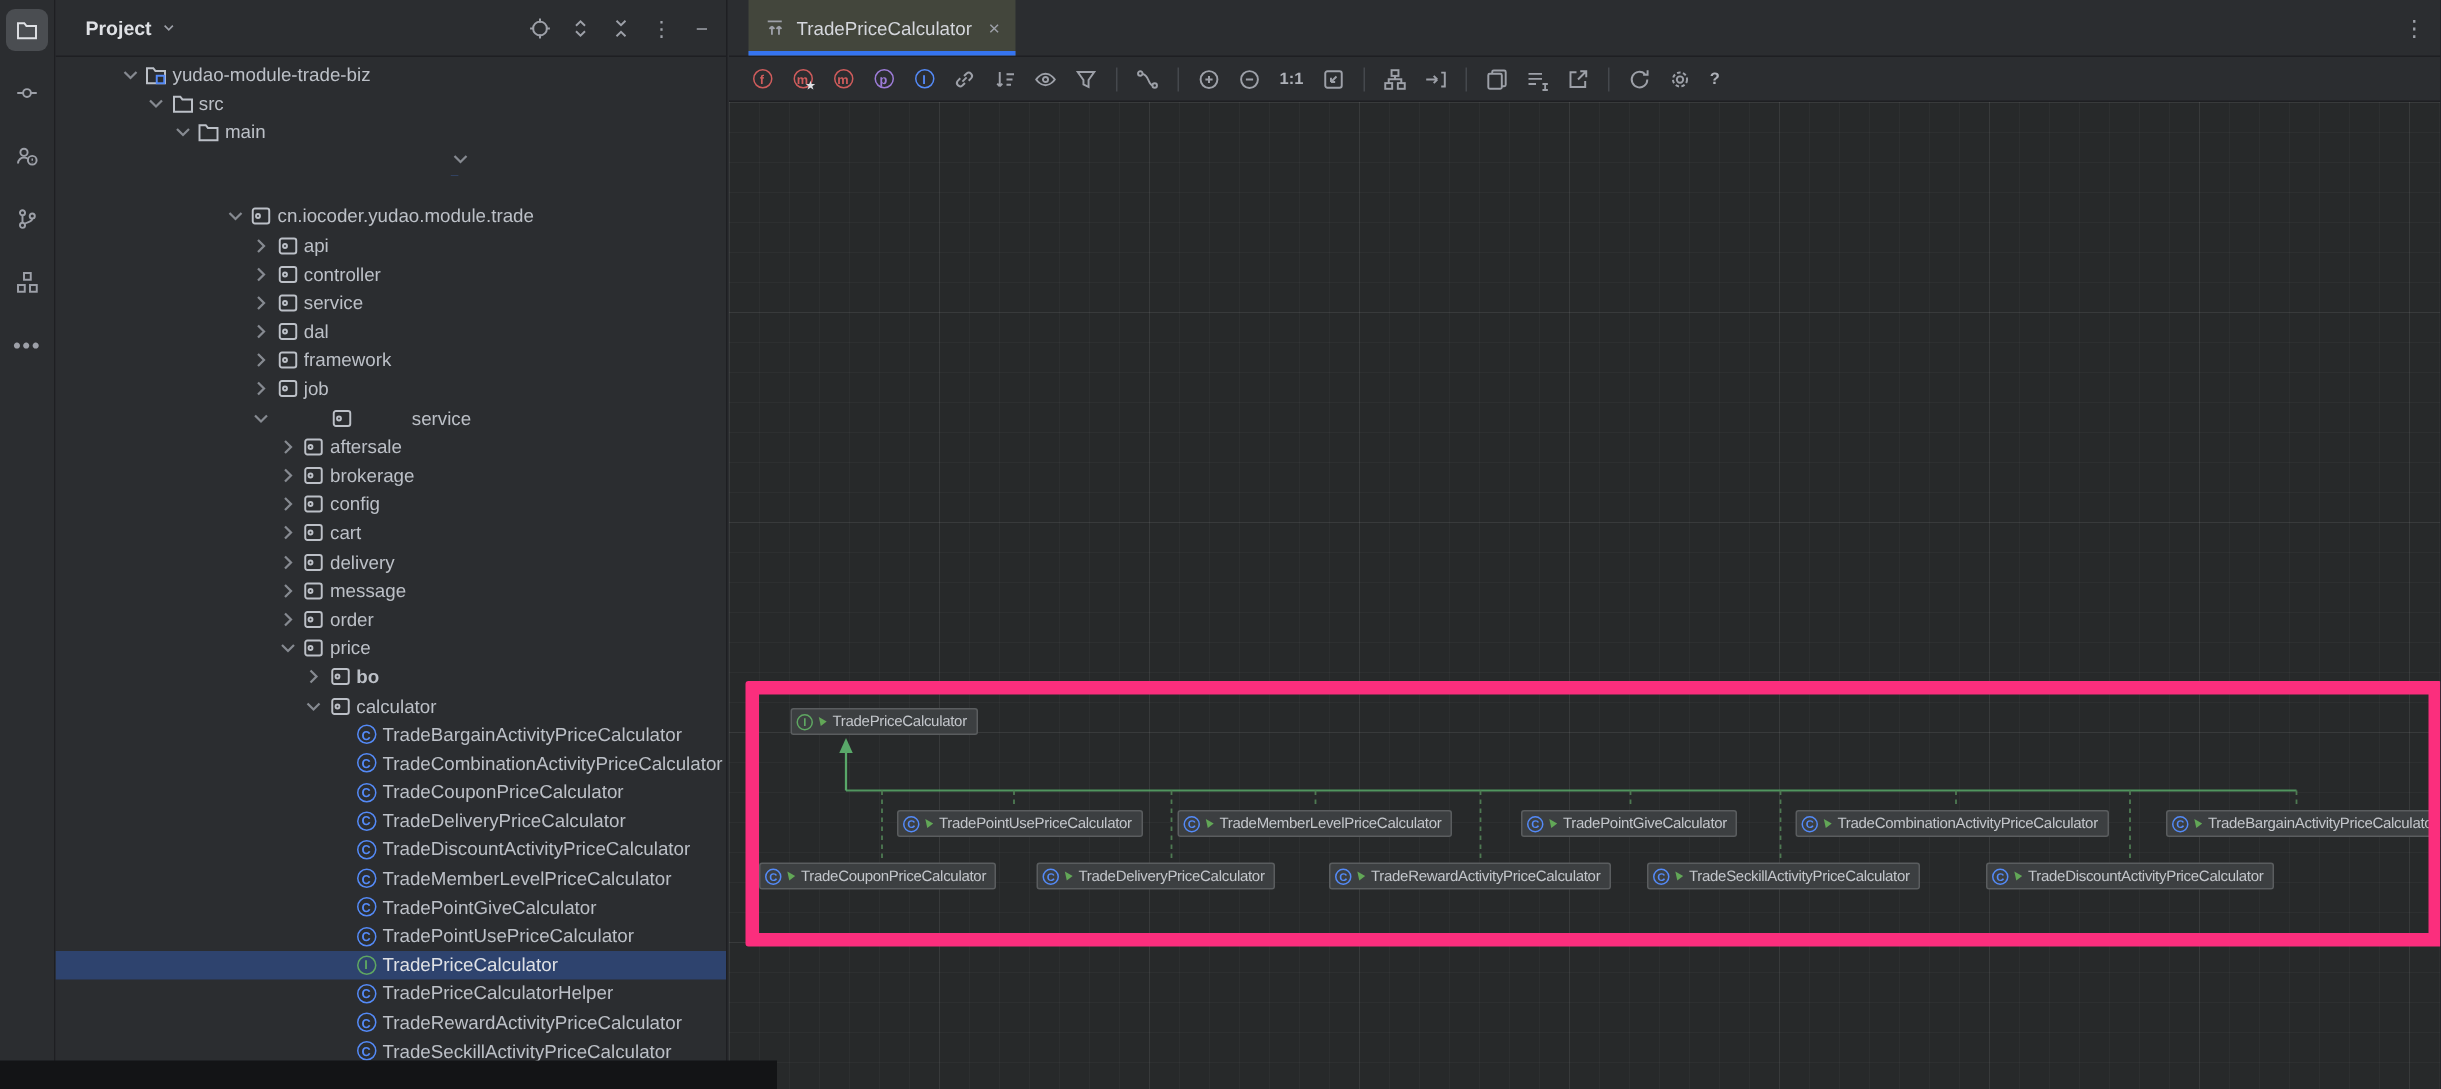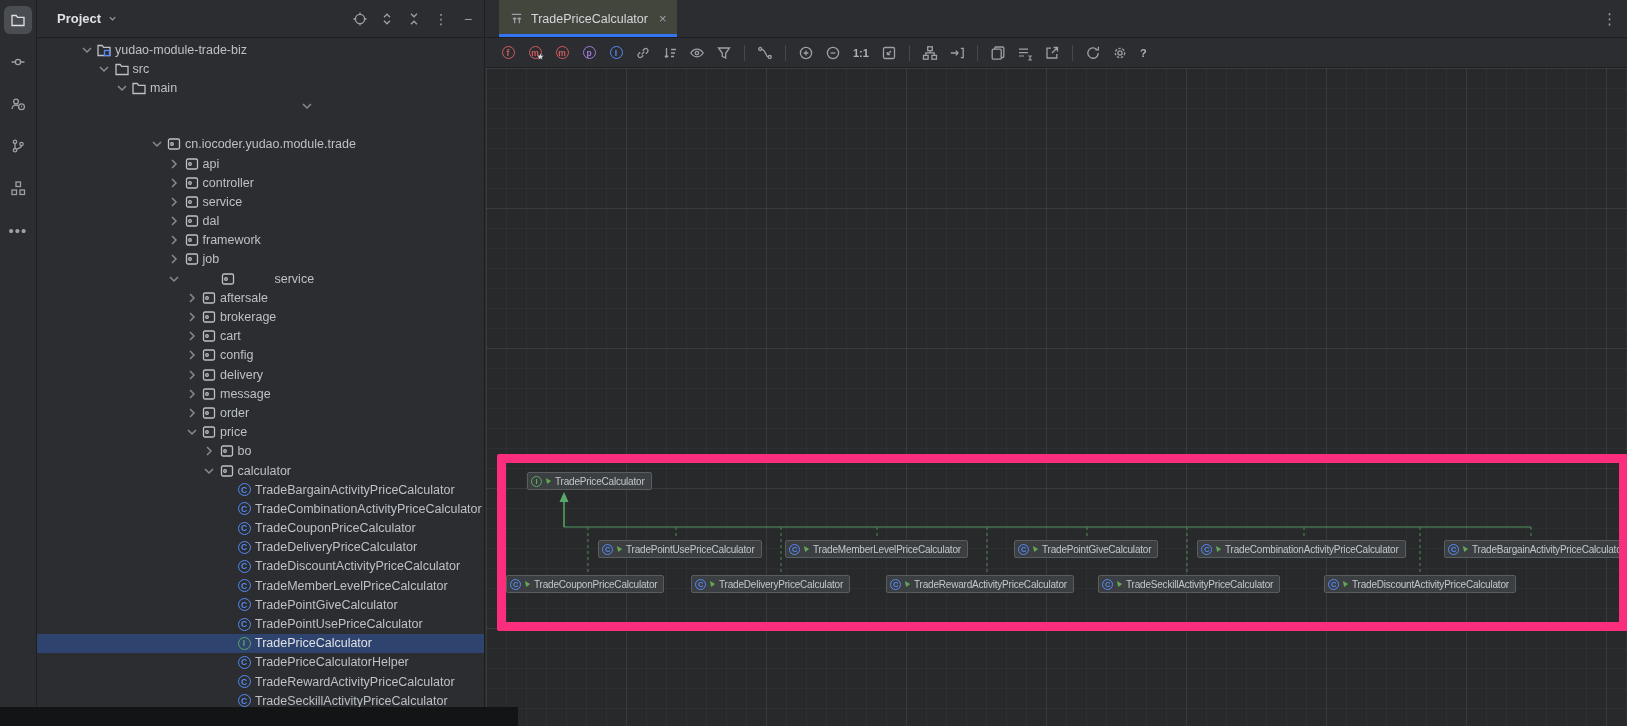--- a/index.html
+++ b/index.html
@@ -329,93 +329,93 @@
             <svg width="16" height="16" viewBox="0 0 16 16" fill="none" stroke="currentColor" stroke-width="1.5">
               <path d="M6 4l4 4-4 4"></path>
             </svg>
           </span>
           <span class="tr-icon">
             <svg width="16" height="16" viewBox="0 0 16 16" fill="none" stroke="currentColor" stroke-width="1.3">
               <rect x="2.5" y="3" width="11" height="10" rx="1.5"></rect>
               <circle cx="6" cy="8" r="1.3"></circle>
             </svg>
           </span>
+          <span class="tr-label">config</span>
+        </div>
+        <div class="tree-row" style="padding-left: 146px;">
+          <span class="tr-chev">
+            <svg width="16" height="16" viewBox="0 0 16 16" fill="none" stroke="currentColor" stroke-width="1.5">
+              <path d="M6 4l4 4-4 4"></path>
+            </svg>
+          </span>
+          <span class="tr-icon">
+            <svg width="16" height="16" viewBox="0 0 16 16" fill="none" stroke="currentColor" stroke-width="1.3">
+              <rect x="2.5" y="3" width="11" height="10" rx="1.5"></rect>
+              <circle cx="6" cy="8" r="1.3"></circle>
+            </svg>
+          </span>
           <span class="tr-label">cart</span>
         </div>
         <div class="tree-row" style="padding-left: 146px;">
           <span class="tr-chev">
             <svg width="16" height="16" viewBox="0 0 16 16" fill="none" stroke="currentColor" stroke-width="1.5">
               <path d="M6 4l4 4-4 4"></path>
             </svg>
           </span>
           <span class="tr-icon">
             <svg width="16" height="16" viewBox="0 0 16 16" fill="none" stroke="currentColor" stroke-width="1.3">
               <rect x="2.5" y="3" width="11" height="10" rx="1.5"></rect>
               <circle cx="6" cy="8" r="1.3"></circle>
             </svg>
           </span>
-          <span class="tr-label">config</span>
+          <span class="tr-label">delivery</span>
         </div>
         <div class="tree-row" style="padding-left: 146px;">
           <span class="tr-chev">
             <svg width="16" height="16" viewBox="0 0 16 16" fill="none" stroke="currentColor" stroke-width="1.5">
               <path d="M6 4l4 4-4 4"></path>
             </svg>
           </span>
           <span class="tr-icon">
             <svg width="16" height="16" viewBox="0 0 16 16" fill="none" stroke="currentColor" stroke-width="1.3">
               <rect x="2.5" y="3" width="11" height="10" rx="1.5"></rect>
               <circle cx="6" cy="8" r="1.3"></circle>
             </svg>
           </span>
-          <span class="tr-label">delivery</span>
+          <span class="tr-label">message</span>
         </div>
         <div class="tree-row" style="padding-left: 146px;">
           <span class="tr-chev">
             <svg width="16" height="16" viewBox="0 0 16 16" fill="none" stroke="currentColor" stroke-width="1.5">
               <path d="M6 4l4 4-4 4"></path>
             </svg>
           </span>
           <span class="tr-icon">
             <svg width="16" height="16" viewBox="0 0 16 16" fill="none" stroke="currentColor" stroke-width="1.3">
               <rect x="2.5" y="3" width="11" height="10" rx="1.5"></rect>
               <circle cx="6" cy="8" r="1.3"></circle>
             </svg>
           </span>
-          <span class="tr-label">message</span>
+          <span class="tr-label">order</span>
         </div>
         <div class="tree-row" style="padding-left: 146px;">
           <span class="tr-chev">
             <svg width="16" height="16" viewBox="0 0 16 16" fill="none" stroke="currentColor" stroke-width="1.5">
-              <path d="M6 4l4 4-4 4"></path>
-            </svg>
-          </span>
-          <span class="tr-icon">
-            <svg width="16" height="16" viewBox="0 0 16 16" fill="none" stroke="currentColor" stroke-width="1.3">
-              <rect x="2.5" y="3" width="11" height="10" rx="1.5"></rect>
-              <circle cx="6" cy="8" r="1.3"></circle>
-            </svg>
-          </span>
-          <span class="tr-label">order</span>
-        </div>
-        <div class="tree-row" style="padding-left: 146px;">
-          <span class="tr-chev">
-            <svg width="16" height="16" viewBox="0 0 16 16" fill="none" stroke="currentColor" stroke-width="1.5">
               <path d="M4 6l4 4 4-4"></path>
             </svg>
           </span>
           <span class="tr-icon">
             <svg width="16" height="16" viewBox="0 0 16 16" fill="none" stroke="currentColor" stroke-width="1.3">
               <rect x="2.5" y="3" width="11" height="10" rx="1.5"></rect>
               <circle cx="6" cy="8" r="1.3"></circle>
             </svg>
           </span>
           <span class="tr-label">price</span>
         </div>
-        <div class="tree-row" style="padding-left: 163.5px;">
+        <div class="tree-row" style="padding-left: 163.5px; font-weight: bold;">
           <span class="tr-chev">
             <svg width="16" height="16" viewBox="0 0 16 16" fill="none" stroke="currentColor" stroke-width="1.5">
               <path d="M6 4l4 4-4 4"></path>
             </svg>
           </span>
           <span class="tr-icon">
             <svg width="16" height="16" viewBox="0 0 16 16" fill="none" stroke="currentColor" stroke-width="1.3">
               <rect x="2.5" y="3" width="11" height="10" rx="1.5"></rect>
               <circle cx="6" cy="8" r="1.3"></circle>
             </svg>

